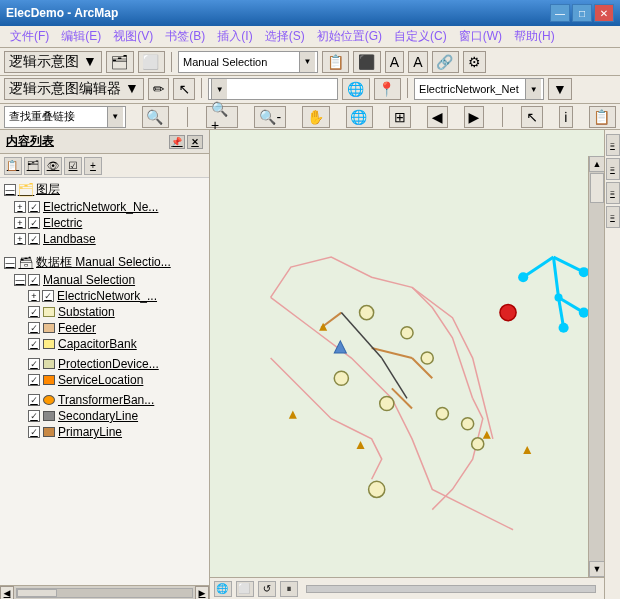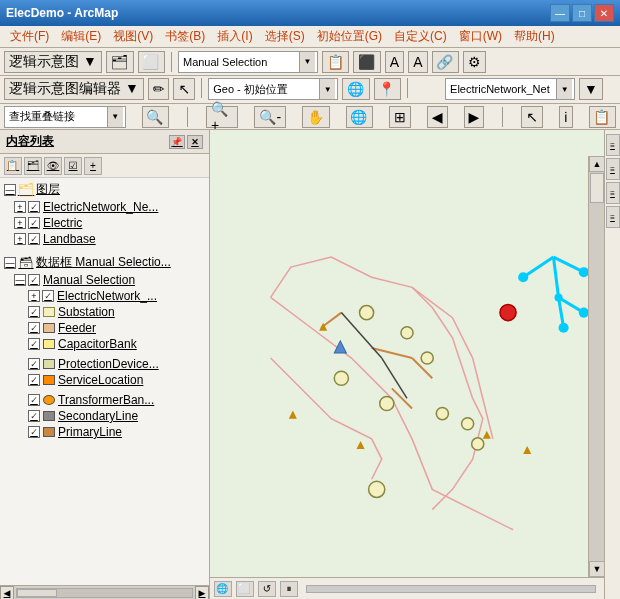--- a/index.html
+++ b/index.html
@@ -29,21 +29,21 @@
       display: flex;
       align-items: center;
       padding: 2px 4px;
       height: 22px;
       border-bottom: 1px solid #b0a898;
     }
     .menu-item {
       padding: 2px 6px;
       cursor: pointer;
       font-size: 12px;
-      color: #c2410c;
+      color: #8b5cf6;
     }
 
     
     .toolbar {
       background: #f0ece4;
       display: flex;
       align-items: center;
       padding: 2px 4px;
       height: 28px;
       border-bottom: 1px solid #b0a898;
@@ -208,27 +208,26 @@
   <div class="toolbar-btn">🔗</div>
   <div class="toolbar-btn">⚙</div>
 </div>
 
 <div class="toolbar2">
   <div class="toolbar-btn">逻辑示意图编辑器 ▼</div>
   <div class="toolbar-btn">✏</div>
   <div class="toolbar-btn">↖</div>
   <div class="separator"></div>
   <div class="combo-box" style="width:130px;">
-    <span>Geo - 初始位置</span>
     <div class="combo-btn">▼</div>
   </div>
   <div class="toolbar-btn">🌐</div>
   <div class="toolbar-btn">📍</div>
   <div class="separator"></div>
-  <div class="combo-box" style="width:130px;margin-left:31px;">
+  <div class="combo-box" style="width:130px;">
     <span>ElectricNetwork_Net</span>
     <div class="combo-btn">▼</div>
   </div>
   <div class="toolbar-btn">▼</div>
 </div>
 
 <div class="toolbar3">
   <div class="combo-box" style="width:140px;">
     <span>查找重叠链接</span>
     <div class="combo-btn">▼</div>

